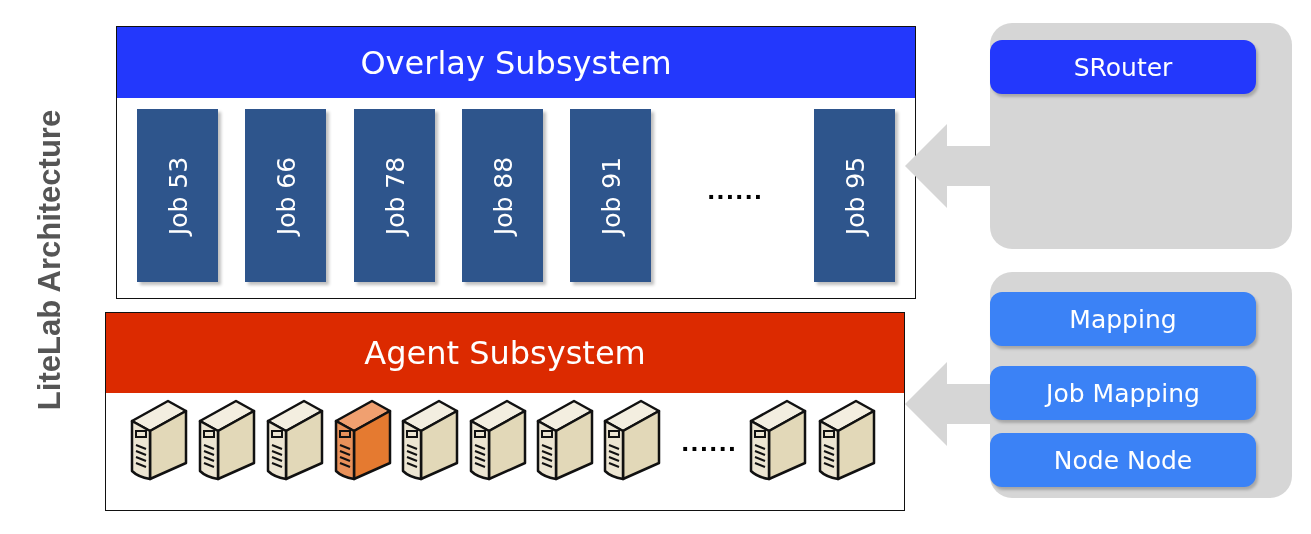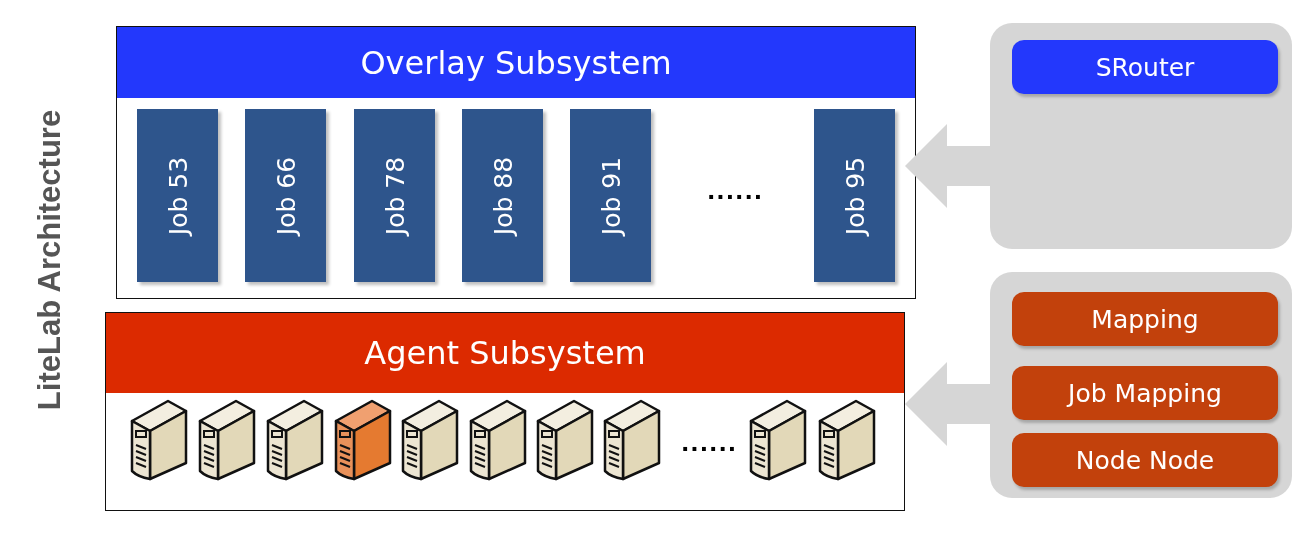--- a/index.html
+++ b/index.html
@@ -22,25 +22,25 @@
          box-shadow: 3px 3px 3px rgba(0,0,0,0.25); }
   .job span { position: absolute; left: 50%; top: 50%; transform: translate(-50%, -50%) rotate(-90deg);
               white-space: nowrap; color: #fff; font-size: 25px; }
   .dots { position: absolute; color: #000; font-weight: bold; font-size: 22px; letter-spacing: 1px; }
 
   .server { position: absolute; top: 86px; width: 58px; height: 82px; }
 
   .panel { position: absolute; left: 990px; width: 302px; background: #d6d6d6; border-radius: 22px; }
   .panel.top { top: 23px; height: 226px; }
   .panel.bottom { top: 272px; height: 226px; }
-  .pill { position: absolute; left: 22px; width: 266px; height: 54px; border-radius: 12px;
+  .pill { position: absolute; left: 0; width: 266px; height: 54px; border-radius: 12px;
           color: #fff; font-size: 25px; display: flex; align-items: center; justify-content: center;
           box-shadow: 2px 3px 3px rgba(0,0,0,0.22); }
   .panel.top .pill { background: #2338fc; }
-  .panel.bottom .pill { background: #c2410c; }
+  .panel.bottom .pill { background: #3b82f6; }
 
   .arrow { position: absolute; left: 905px; width: 90px; height: 84px; }
 </style>
 </head>
 <body>
 
 <div class="side-title">
   <span>LiteLab Architecture</span>
 </div>
 

